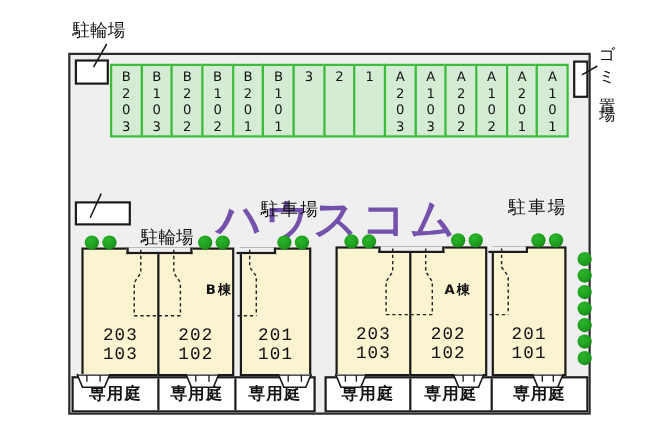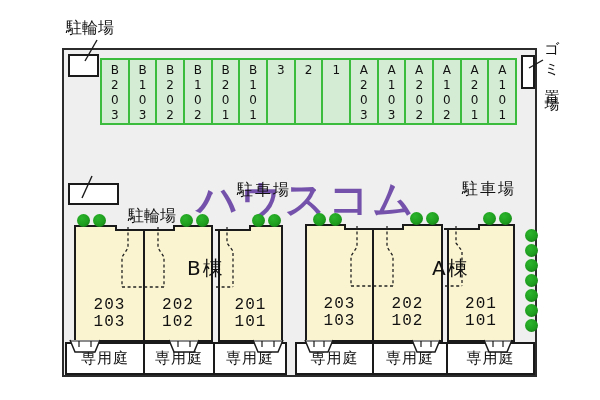--- a/index.html
+++ b/index.html
@@ -35,23 +35,23 @@
   .bike-box-1 { left:4px; top:4px; width:31px; height:23px; }
   .bike-box-2 { left:4px; top:133px; width:51px; height:22px; }
   .garbage-box { left:457px; top:5px; width:14px; height:34px; }
   
   .jp-label { position:absolute; font-size:16px; white-space:nowrap; z-index:60; }
   .bike-label-1 { left:66px; top:18px; }
   .bike-label-2 { left:64px; top:156px; }
   .parking-label-left { left:173px; top:130px; letter-spacing:2px; }
   .parking-label-right { left:398px; top:129px; letter-spacing:2px; }
   .garbage-label { left:542px; top:29px; font-size:15px; letter-spacing:7px; line-height:20px; }
-  .bname-label { font-size:20px; letter-spacing:2px; z-index:20; }
+  .bname-label { font-size:12px; letter-spacing:2px; z-index:20;font-weight:bold; }
   .bname-b { left:123px; top:205px; }
-  .bname-a { left:368px; top:205px; }
+  .bname-a { left:340px; top:205px; }
   
   .building { position:absolute; z-index:4; }
   .building-b { left:10px; top:175px; width:219px; height:117px; }
   .building-a { left:241px; top:174px; width:212px; height:118px; }
   .unit {
     position:absolute; top:0; height:100%; box-sizing:border-box;
     border:2px solid var(--outline,#1a1a1a); background:var(--building-fill,#fbf4d0);font-family:Liberation Mono, monospace;
   }
   .unit-nums { position:absolute; left:0; right:0; top:70px; text-align:center;
     font-size:16px; line-height:17px; letter-spacing:1px; }
@@ -64,20 +64,21 @@
   .notch.open-left { border-right:2px solid var(--outline,#1a1a1a); }
   .notch-b1 { left:51px; top:175px; width:60px; }
   .notch-b2 { left:151px; top:175px; width:36px; }
   .notch-a1 { left:280px; top:174px; width:60px; }
   .notch-a2 { left:380px; top:174px; width:36px; }
   
   .garden-strip {
     position:absolute; top:292px; height:33px; display:flex; z-index:5;
     box-sizing:border-box; border:2px solid var(--outline,#1a1a1a);
     background:var(--garden-bg,#ffffff);
+    font-weight:bold;
   }
   .garden-b { left:1px; width:222px; }
   .garden-a { left:231px; width:240px; }
   .garden-cell {
     box-sizing:border-box; border-right:2px solid var(--outline,#1a1a1a);
     display:flex; justify-content:center; align-items:flex-end;
     font-size:15px; padding-bottom:5px; letter-spacing:1px;
   }
   .garden-cell:last-child { border-right:none; }
   

